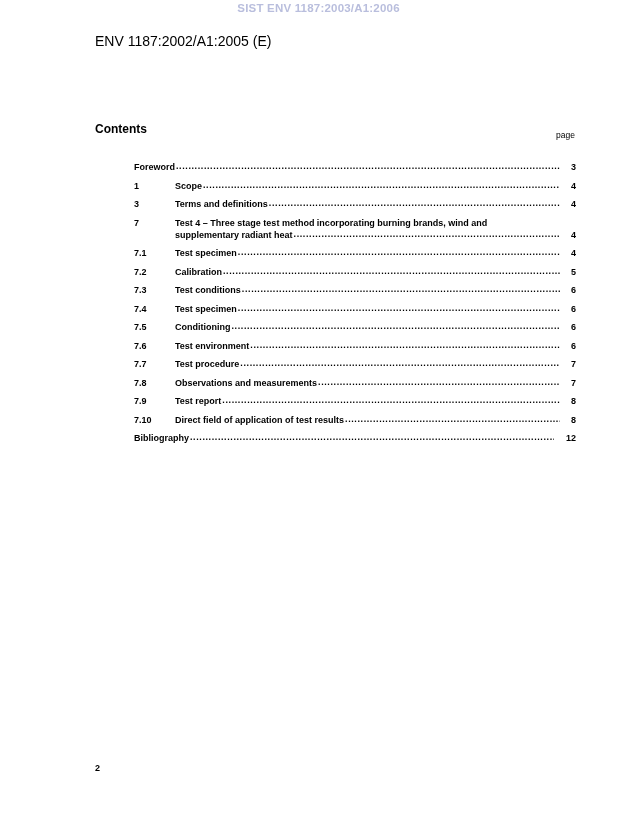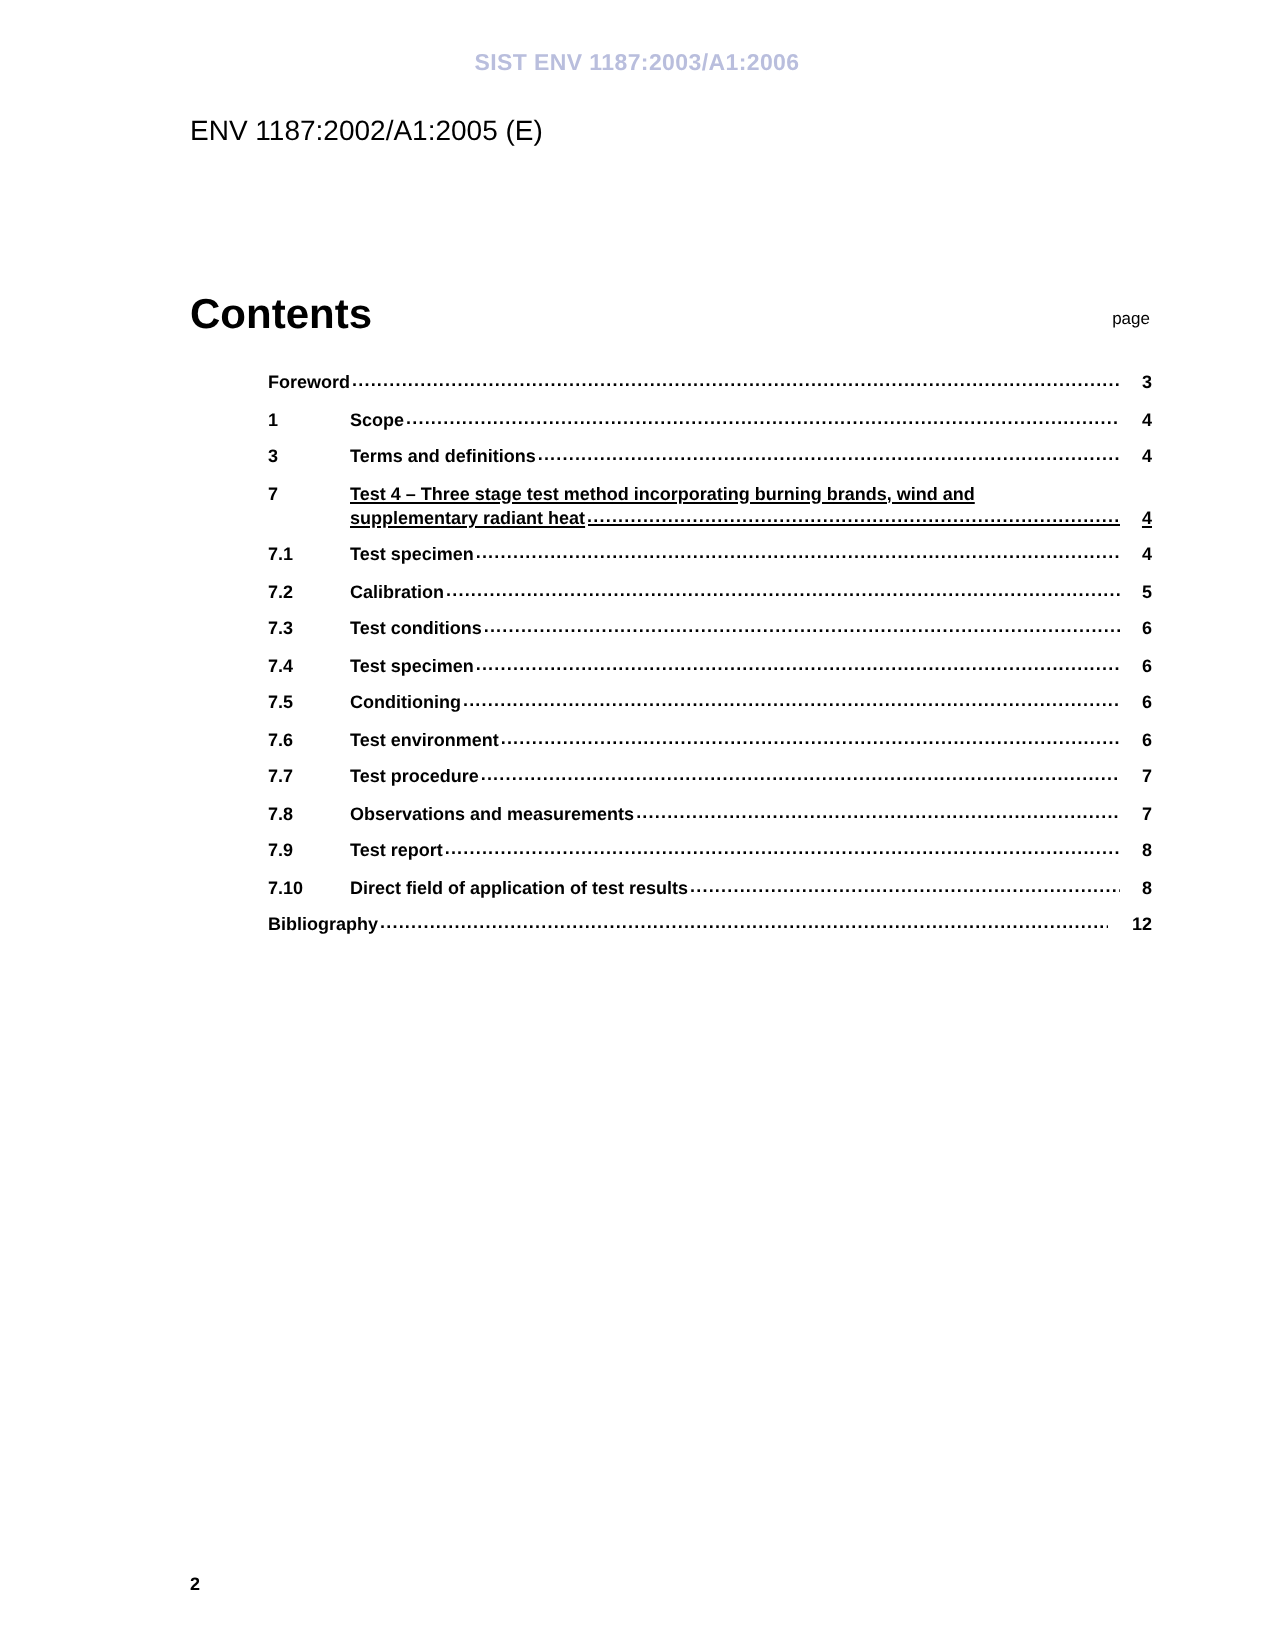--- a/index.html
+++ b/index.html
@@ -13,21 +13,20 @@
     font-family: "Liberation Sans", sans-serif;
     color: #000000;
     position: relative;
     overflow: hidden;
   }
   .page {
     position: relative;
     width: 637px;
     height: 610px;
     box-sizing: border-box;
-    margin-top: 24px;
   }
   .watermark {
     position: absolute;
     top: 2px;
     left: 0;
     width: 637px;
     text-align: center;
     font-size: 11.5px;
     font-weight: bold;
     color: #b9bedd;
@@ -38,21 +37,21 @@
     top: 33px;
     left: 95px;
     font-size: 14px;
     font-weight: normal;
     color: #000;
   }
   .contents-title {
     position: absolute;
     top: 122px;
     left: 95px;
-    font-size: 21px;
+    font-size: 12px;
     font-weight: bold;
   }
   .page-word {
     position: absolute;
     top: 130px;
     right: 62px;
     font-size: 8.5px;
     color: #000;
   }
   .toc {
@@ -165,21 +164,21 @@
       <span class="toc-num">3</span>
       <span class="toc-text-wrap">
         <span class="toc-label">Terms and definitions</span>
         <span class="dots">........................................................................................................................................................................................................................................................</span>
       </span>
       <span class="toc-page">4</span>
     </div>
 
     <div class="toc-row tall">
       <span class="toc-num">7</span>
-      <span class="toc-text-wrap multiline-block" style="display:block;text-decoration:underline;">
+      <span class="toc-text-wrap multiline-block" style="display:block;">
         <span class="multiline-first">Test 4 – Three stage test method incorporating burning brands, wind and</span>
         <span class="multiline-second">
           <span class="toc-label">supplementary radiant heat</span>
           <span class="dots">........................................................................................................................................................................................................................................................</span>
           <span class="toc-page">4</span>
         </span>
       </span>
     </div>
 
     <div class="toc-row">

